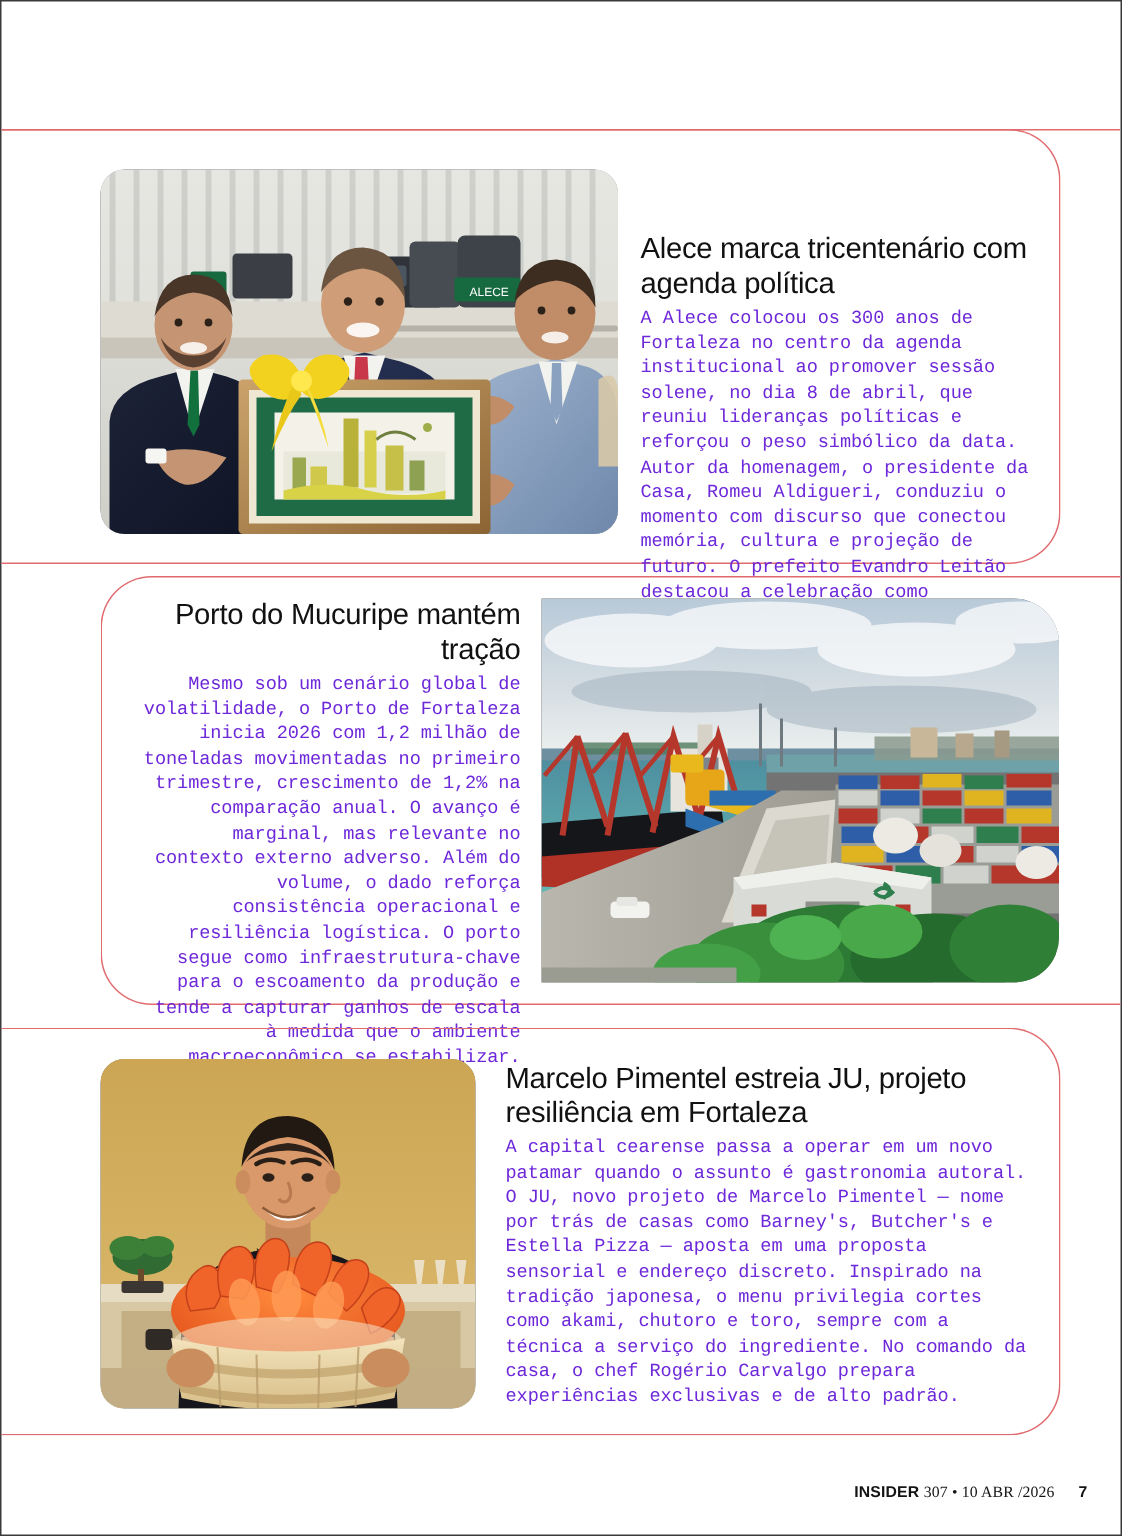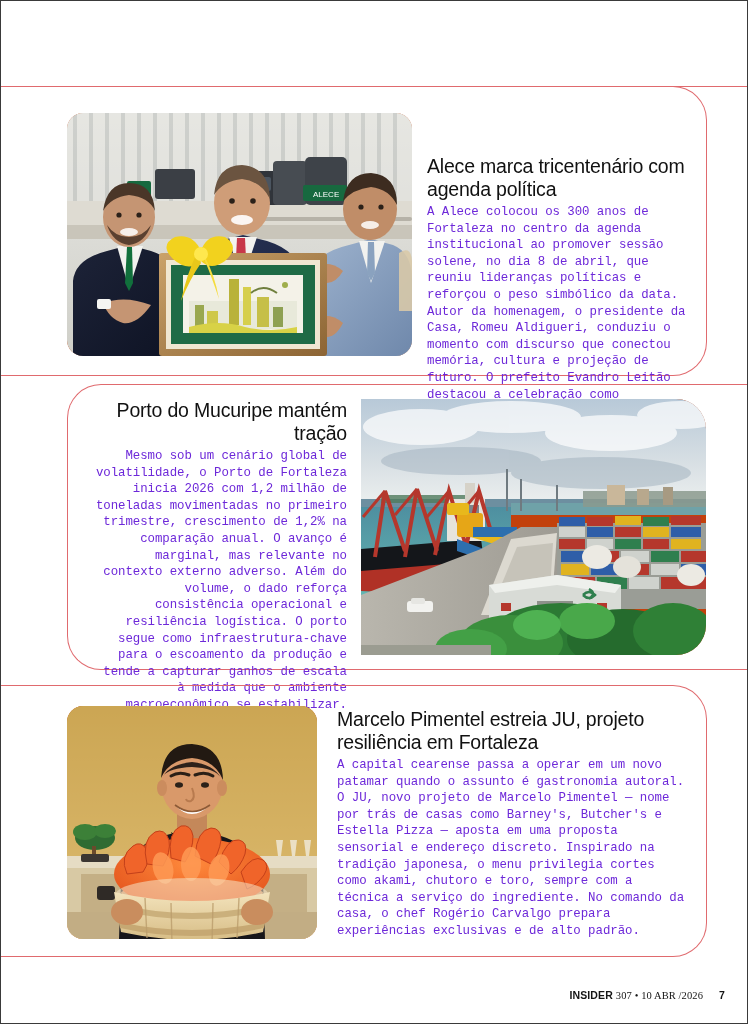--- a/index.html
+++ b/index.html
@@ -41,21 +41,21 @@
     border-top-right-radius: 0;
     border-bottom-right-radius: 0;
     border-top-left-radius: 34px;
     border-bottom-left-radius: 34px;
   }
 
   
   .photo {
     position: absolute;
     overflow: hidden;
-    background: #c2410c;
+    background: #737373;
   }
   .photo svg { display: block; width: 100%; height: 100%; }
   .photo-rounded { border-radius: 16px; }
   .photo-rounded-right { border-top-right-radius: 30px; border-bottom-right-radius: 30px; }
 
   
   .story { position: absolute; box-sizing: border-box; }
   .headline {
     font-size: 19.5px;
     line-height: 23px;

